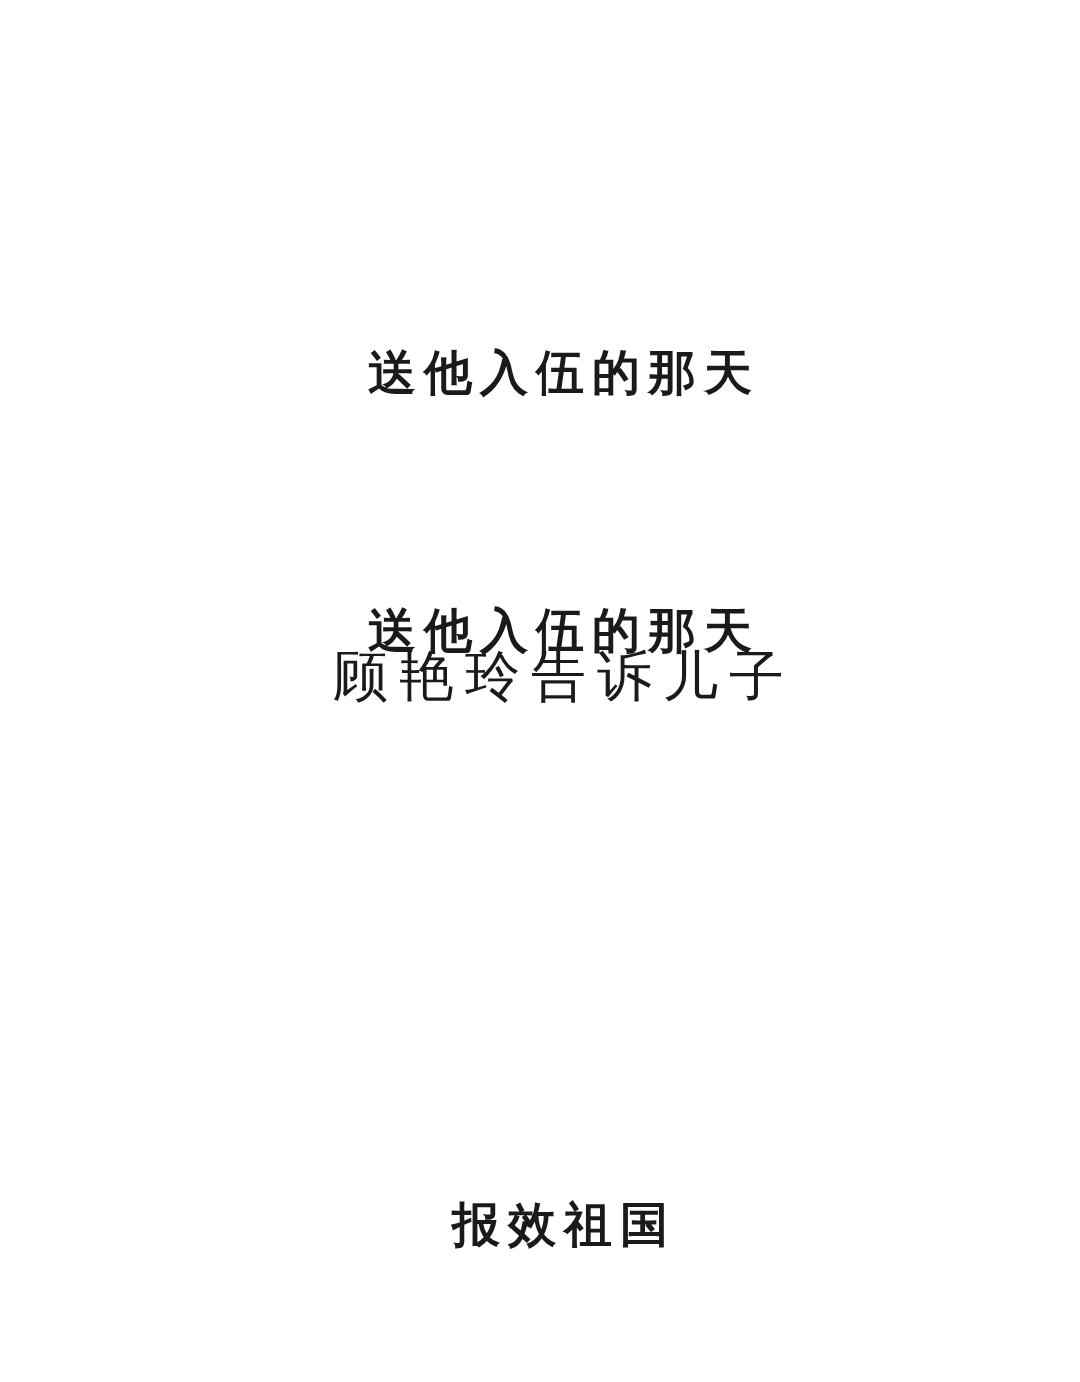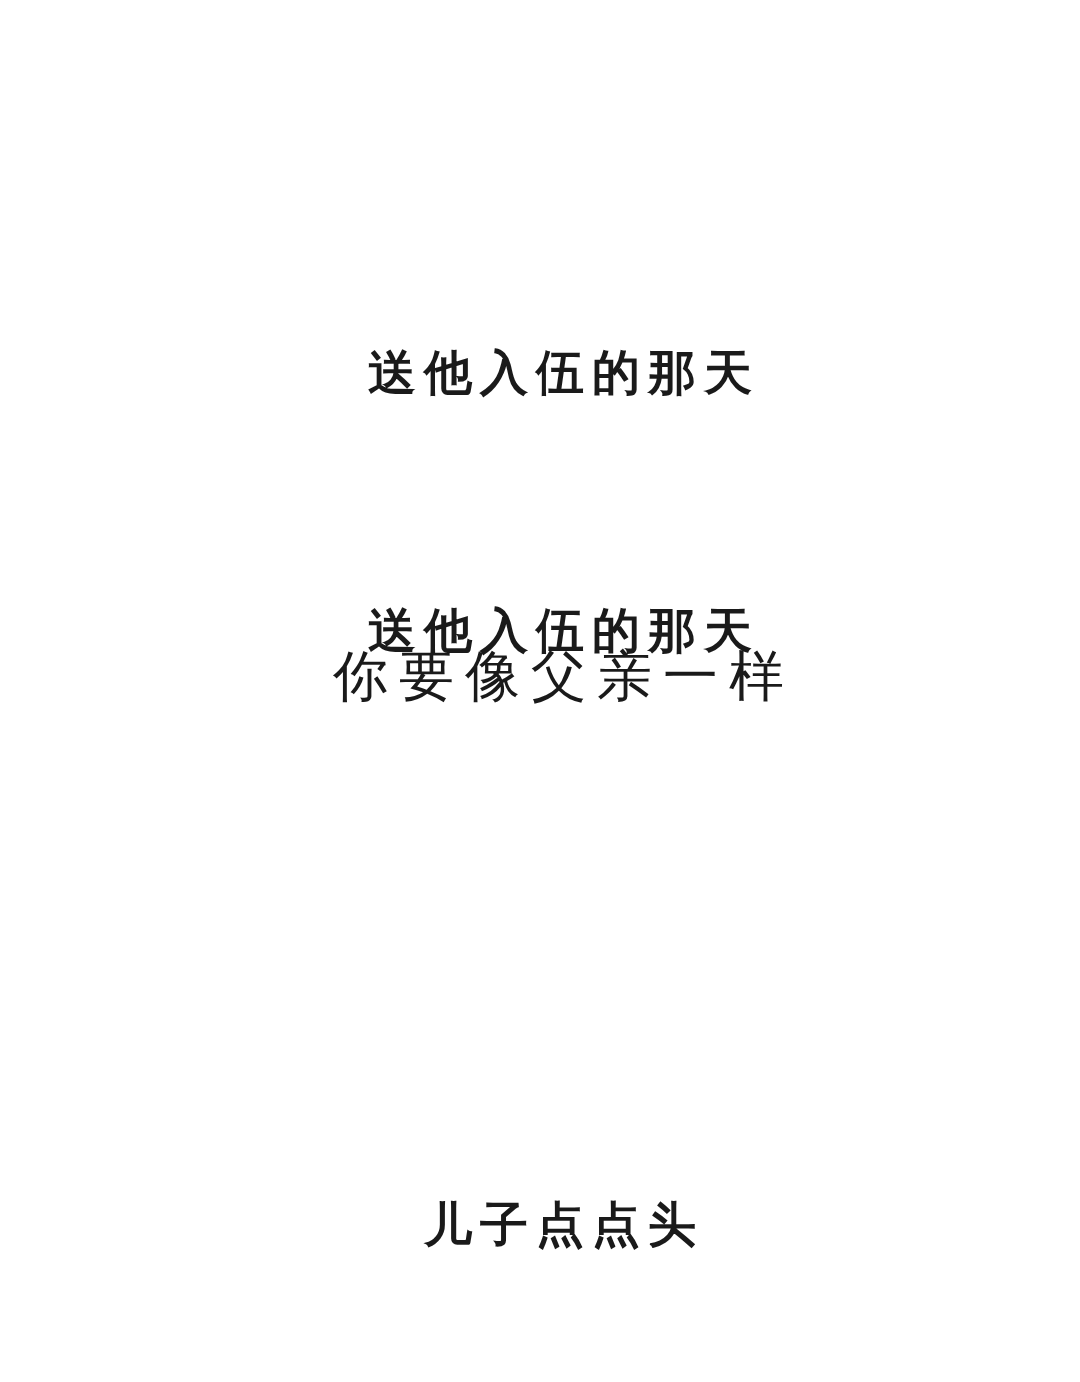--- a/index.html
+++ b/index.html
@@ -56,24 +56,24 @@
 <body>
 
 <div class="page">
 
   <section class="text-block intro-block">
     <span class="line">送他入伍的那天</span>
     <span class="line">送他入伍的那天</span>
   </section>
 
   <section class="text-block quote-block">
-    <span class="line">你要像父亲一样</span>
+    <span class="line">顾艳玲告诉儿子</span>
     
     
   </section>
 
   <section class="text-block outro-block">
-    <span class="line">儿子点点头</span>
+    <span class="line">报效祖国</span>
     
     
   </section>
 
 </div>
 
 </body></html>

